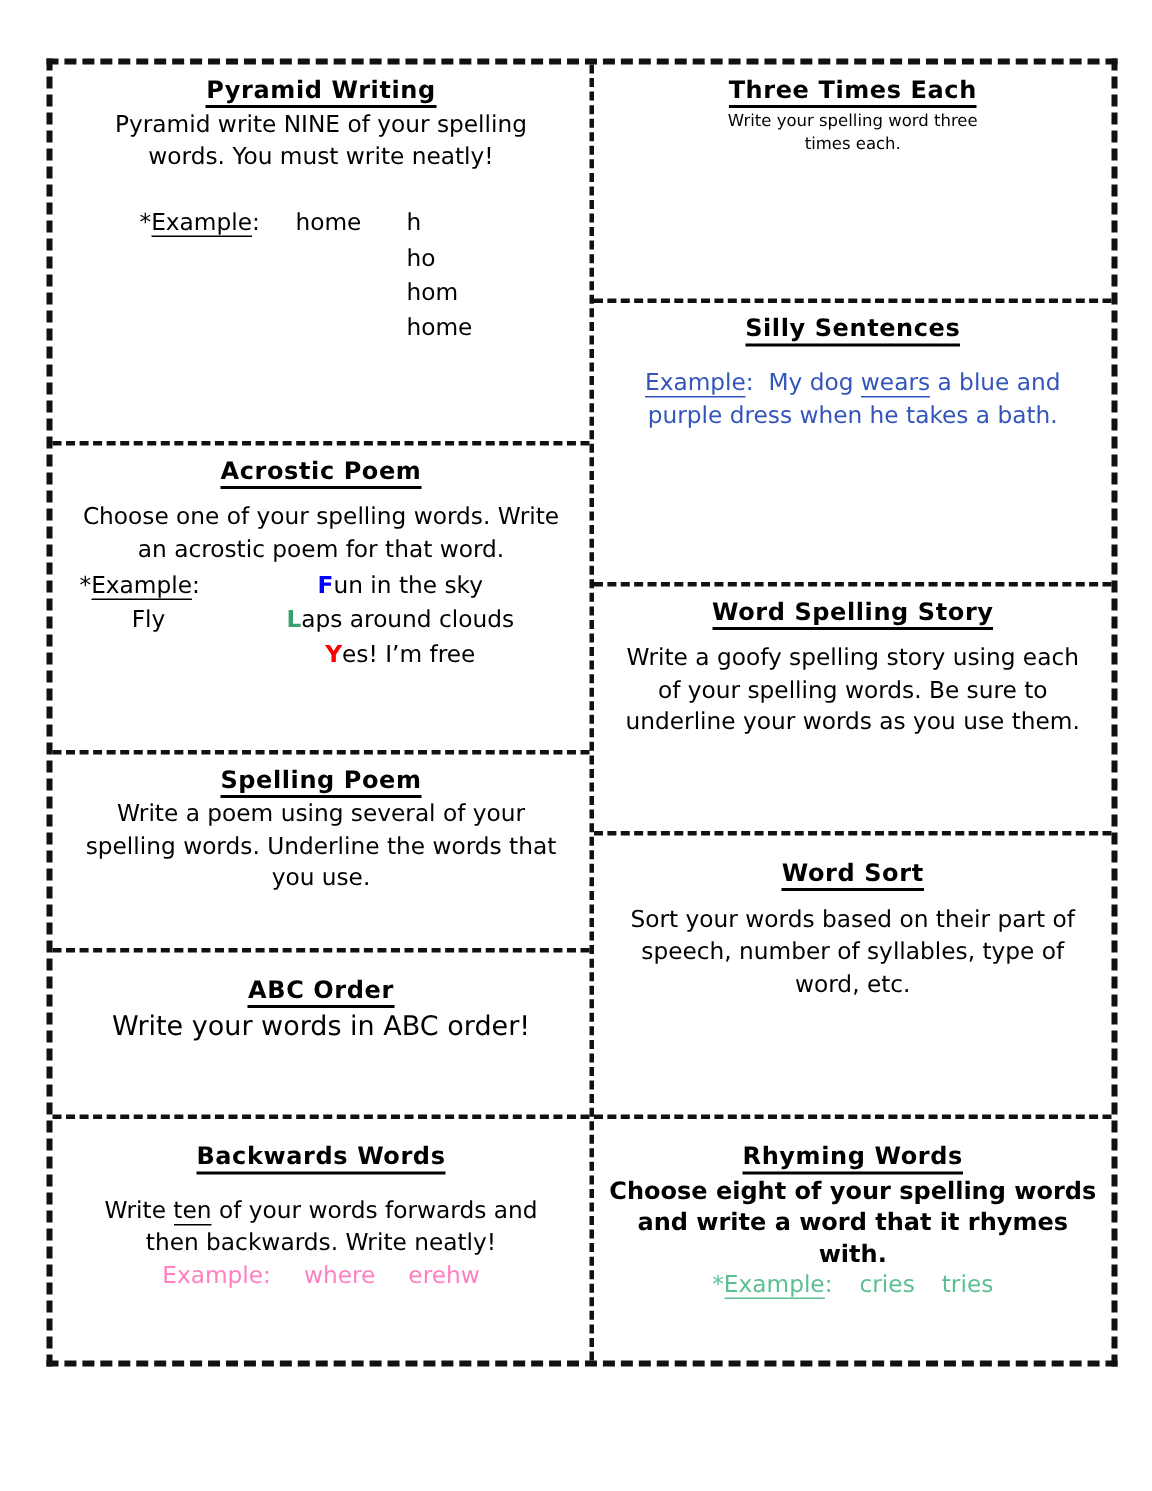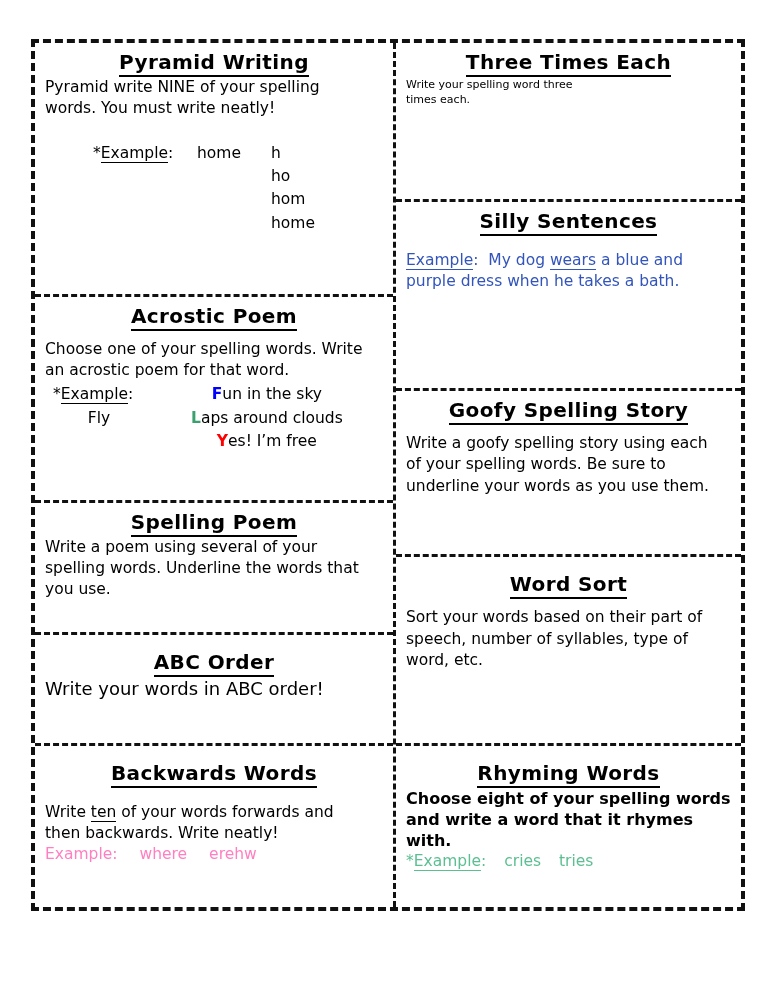--- a/index.html
+++ b/index.html
@@ -48,32 +48,32 @@
     position: relative;
     padding: 4px 10px 4px 10px;
     border-bottom: 3px dashed #111111;
     overflow: hidden;
   }
   .cell.last { border-bottom: none; }
 
   
   .title {
     text-align: center;
-    font-size: 20px;
+    font-size: 16px;
     font-weight: bold;
     letter-spacing: .4px;
     margin: 4px 0 4px 0;
     line-height: 1.1;
   }
   .title span.u {
     border-bottom: 2px solid #000;
     padding-bottom: 1px;
   }
   .body {
-    text-align: left;
+    text-align: center;
     font-size: 15.5px;
     line-height: 1.38;
     margin: 0;
   }
   .body.tight { line-height: 1.32; }
   .spacer-sm { height: 8px; }
   .spacer-md { height: 14px; }
 
   u.ul { text-decoration: none; border-bottom: 1.5px solid currentColor; }
 
@@ -219,21 +219,21 @@
       <div class="cell c-silly">
         <div class="title"><span class="u">Silly Sentences</span></div>
         <div class="spacer-md"></div>
         <div class="body ex-blue">
           <div><u class="ul">Example</u><span>:</span>&nbsp;&nbsp;<span>My dog </span><u class="ul">wears</u><span> a blue and</span></div>
           <div>purple dress when he takes a bath.</div>
         </div>
       </div>
 
       <div class="cell c-goofy">
-        <div class="title"><span class="u">Goofy Spelling Story</span></div>
+        <div class="title"><span class="u">Word Spelling Story</span></div>
         <div class="spacer-sm"></div>
         <div class="body">
           <div>Write a goofy spelling story using each</div>
           <div>of your spelling words.  Be sure to</div>
           <div>underline your words as you use them.</div>
         </div>
       </div>
 
       <div class="cell c-wordsort">
         <div class="spacer-sm"></div>

